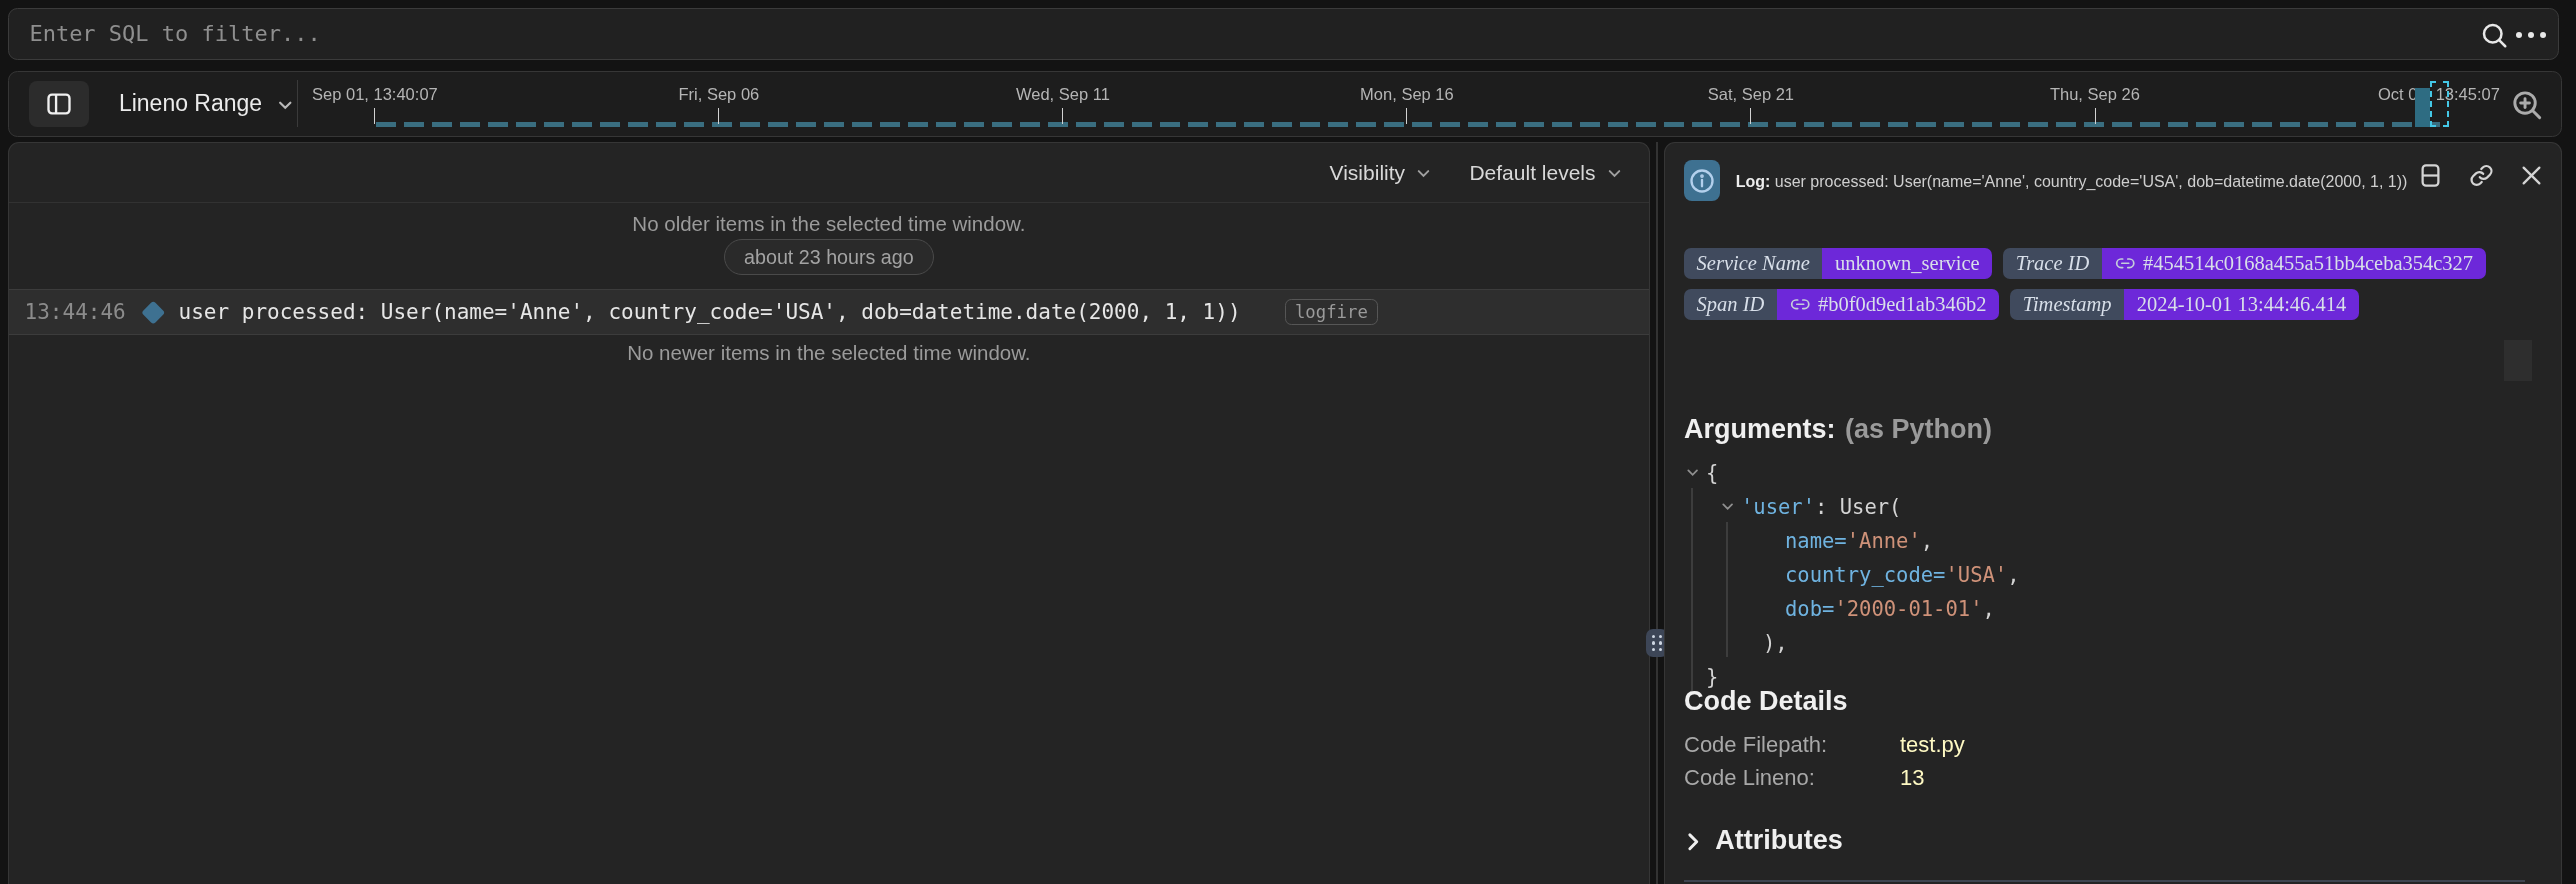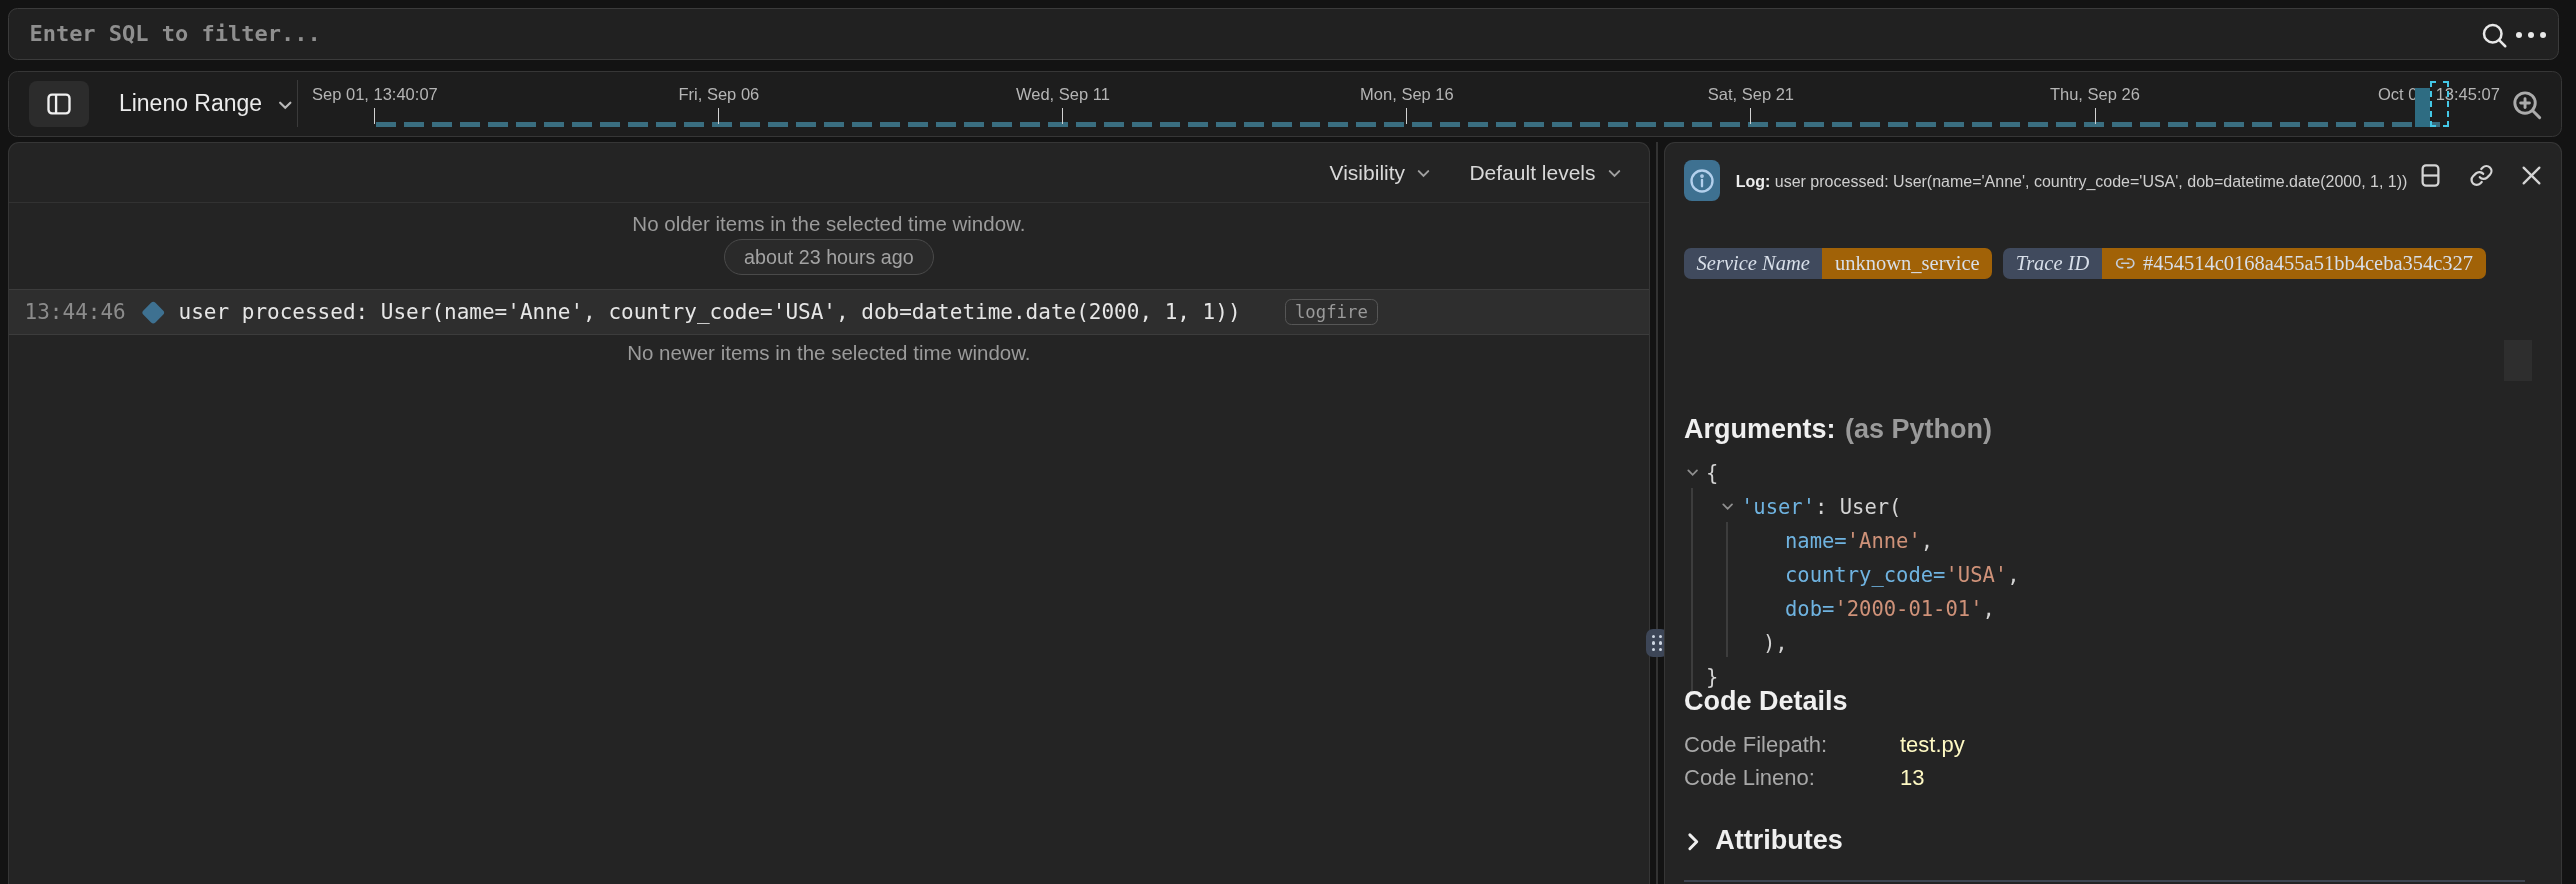--- a/index.html
+++ b/index.html
@@ -5,21 +5,21 @@
   * { margin:0; padding:0; box-sizing:border-box; }
   html,body { width:2576px; height:885px; background:#131313; overflow:hidden;
     font-family:"Liberation Sans", sans-serif; -webkit-font-smoothing:antialiased; }
   .mono { font-family:"DejaVu Sans Mono", monospace; }
 
   
   .sql-bar { position:absolute; left:7.9px; top:7.9px; width:2551px; height:52px;
     background:#212121; border:1.6px solid #3b3b3b; border-radius:9.4px; }
   .sql-input { position:absolute; left:0; top:0; width:100%; height:100%; background:transparent;
     border:none; outline:none; color:#c9c9c9; font-family:"DejaVu Sans Mono", monospace;
-    font-size:22px; padding:0 126px 0 20.5px;font-weight:bold; }
+    font-size:22px; padding:0 126px 0 20.5px; }
   .sql-input::placeholder { color:#8f8f8f; }
   .sql-search { position:absolute; right:49px; top:11px; width:30px; height:30px; color:#e8e8e8; cursor:pointer; }
   .sql-more { position:absolute; right:9.4px; top:15.7px; width:35px; height:20.5px; display:flex; gap:5.5px;
     align-items:center; justify-content:center; cursor:pointer; }
   .sql-more span { width:6.3px; height:6.3px; border-radius:50%; background:#e8e8e8; }
 
   
   .time-bar { position:absolute; left:7.9px; top:71px; width:2554px; height:66px;
     background:#1d1d1d; border:1.6px solid #363636; border-radius:9.4px; }
   .sidebar-btn { position:absolute; left:20.5px; top:8.7px; width:60px; height:46px; background:#2c2c2c;
@@ -77,21 +77,21 @@
     align-items:center; justify-content:center; color:#b3d0ec; flex:none; }
   .info-chip svg { width:28px; height:28px; }
   .dp-title { margin-left:15.7px; width:680px; font-size:16px; line-height:43px; color:#cfcfcf; }
   .dp-title b { color:#ededed; font-weight:bold; }
   .dp-actions { position:absolute; right:15.7px; top:19px; display:flex; gap:23.6px; color:#d4d4d4; }
   .dp-actions .abtn { width:27px; height:27px; cursor:pointer; }
   .badge-row { position:absolute; left:19px; display:flex; gap:11px; }
   .badge-row.r1 { top:105px; } .badge-row.r2 { top:146px; }
   .badge { display:inline-flex; align-items:stretch; border-radius:7px; overflow:hidden; font-size:20.5px;font-family:Liberation Serif, serif; }
   .badge .bl { background:#404a5d; color:#d8dfe9; font-style:italic; padding:3.9px 12.6px; display:flex; align-items:center; }
-  .badge .bv { background:#a16207; color:#d8dfe9; padding:3.9px 12.6px; display:flex; align-items:center; gap:7.9px; }
+  .badge .bv { background:#6d28d9; color:#d8dfe9; padding:3.9px 12.6px; display:flex; align-items:center; gap:7.9px; }
   .badge .bv svg { width:20.5px; height:20.5px; color:#c4cdda; }
 
   .tabs { position:absolute; left:19px; top:197px; width:841px; height:41px; border-bottom:1.6px solid #3a3a3a;
     display:flex; gap:39px; align-items:flex-end; }
   .tab { font-size:20.5px; padding-bottom:11px; position:relative; cursor:pointer; }
   .tab.active { color:#ececec; }
   .tab.active::after { content:""; position:absolute; left:0; right:0; bottom:-1.6px; height:3.1px; background:#8094b0; }
   .tab.inactive { color:#9a9a9a; }
   .scroll-thumb { position:absolute; right:29px; top:197px; width:28px; height:41px; background:#2e2e2e; cursor:pointer; }
 
@@ -258,20 +258,37 @@
       <span class="bv">
         <svg viewBox="0 0 24 24" fill="none" stroke="currentColor" stroke-width="2" stroke-linecap="round">
           <path d="M15 7h2a5 5 0 0 1 0 10h-2"></path>
             <path d="M9 7H7a5 5 0 0 0 0 10h2"></path>
             <line x1="8" y1="12" x2="16" y2="12"></line>
           </svg>
         <span>#454514c0168a455a51bb4ceba354c327</span>
       </span>
     </div>
   </div>
+  <div class="badge-row r2">
+    <div class="badge">
+      <span class="bl">Span ID</span>
+      <span class="bv">
+        <svg viewBox="0 0 24 24" fill="none" stroke="currentColor" stroke-width="2" stroke-linecap="round">
+          <path d="M15 7h2a5 5 0 0 1 0 10h-2"></path>
+            <path d="M9 7H7a5 5 0 0 0 0 10h2"></path>
+            <line x1="8" y1="12" x2="16" y2="12"></line>
+          </svg>
+        <span>#b0f0d9ed1ab346b2</span>
+      </span>
+    </div>
+    <div class="badge">
+      <span class="bl">Timestamp</span>
+      <span class="bv">2024-10-01 13:44:46.414</span>
+    </div>
+  </div>
 
   <div class="scroll-thumb"></div>
 
   <div class="args-heading">
     <span>Arguments:</span><span class="sub">(as Python)</span>
   </div>
 
   <div class="code">
     <div class="guide g1"></div>
     <div class="guide g2"></div>

